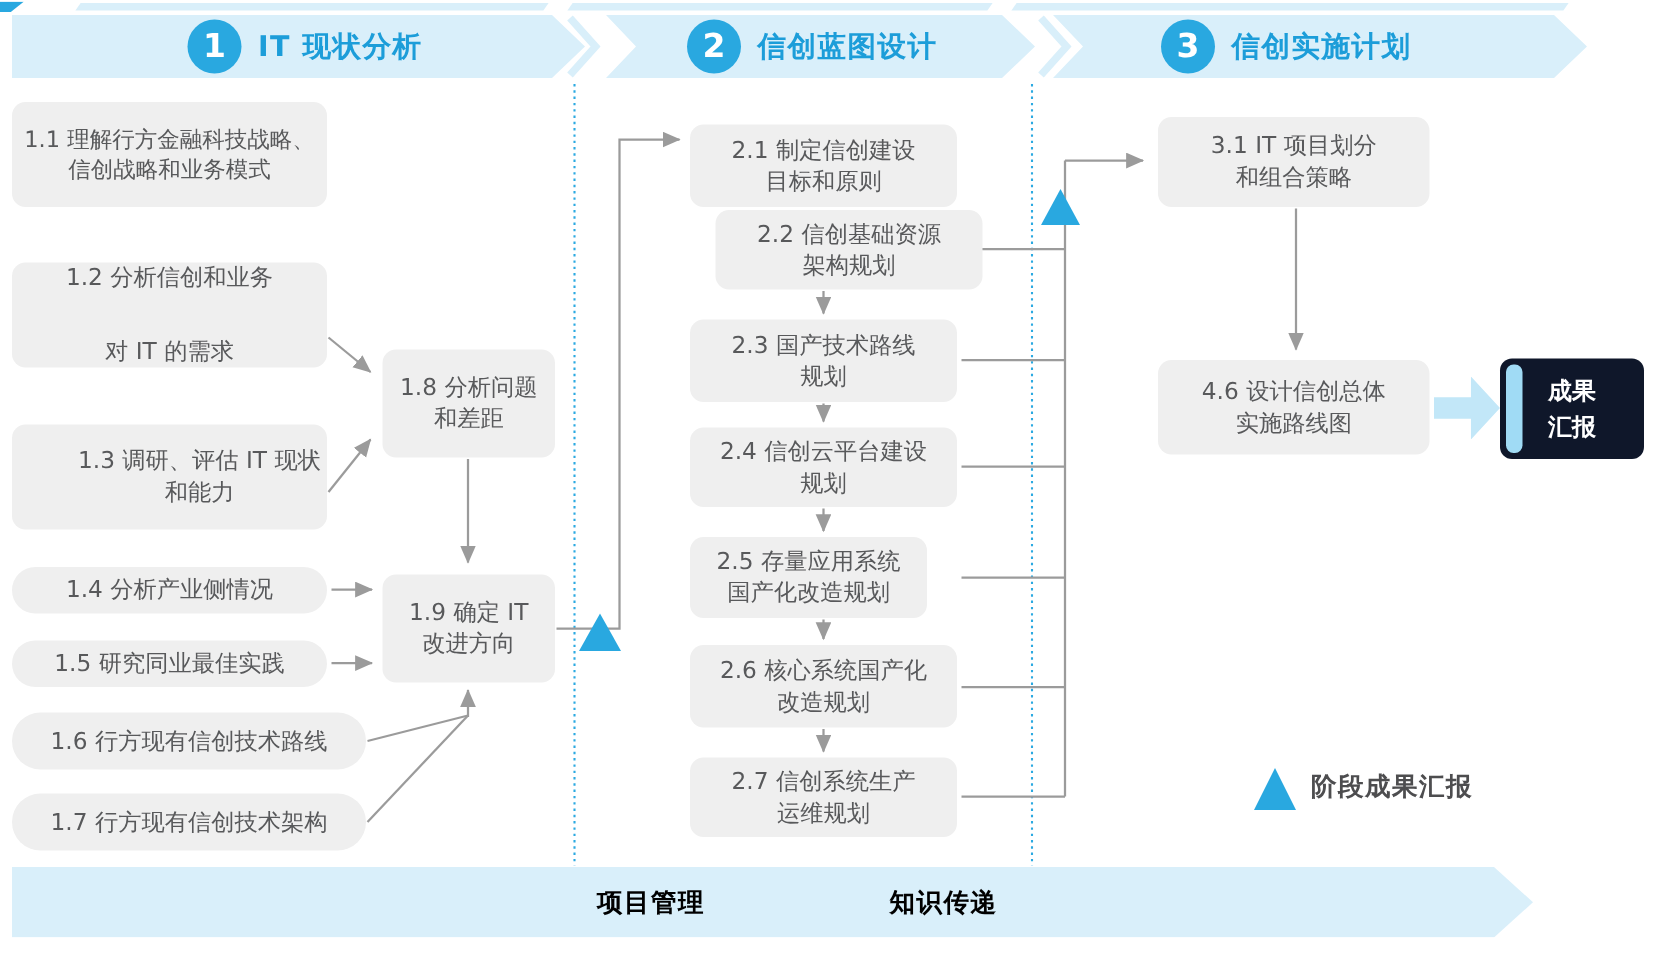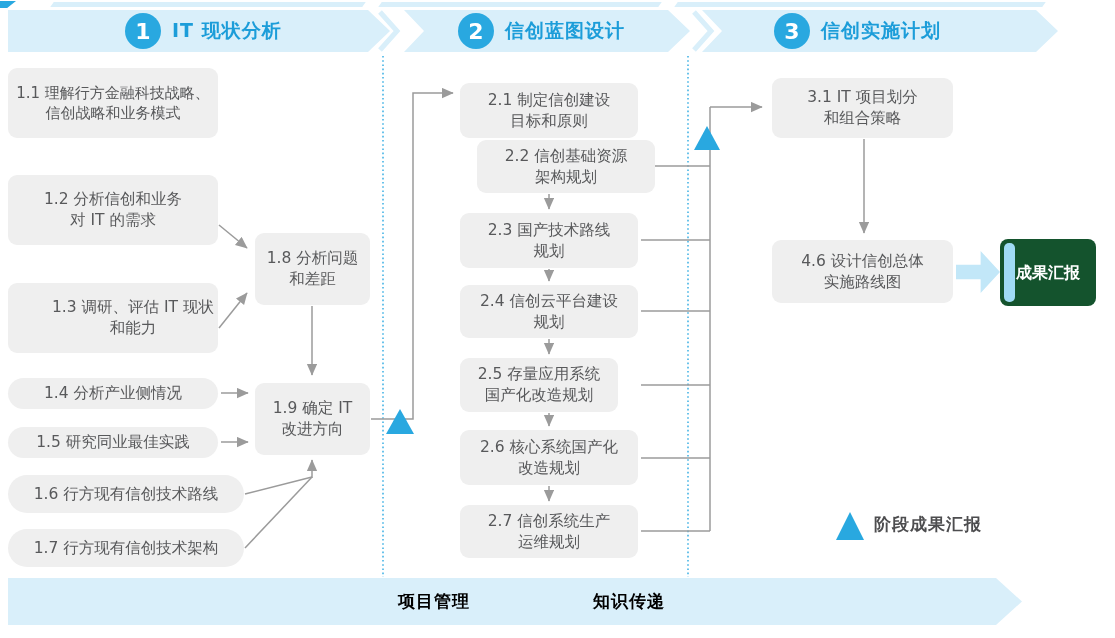--- a/index.html
+++ b/index.html
@@ -25,22 +25,22 @@
   
   .gbox{
     position:absolute;background:#EFEFEF;border-radius:9px;box-sizing:border-box;
     display:flex;flex-direction:column;align-items:center;justify-content:center;
     color:#58595B;font-size:15.5px;line-height:1.35;text-align:center;
   }
   .gbox span{display:block;white-space:nowrap;}
   .pill{border-radius:19px;}
   
   .result-box{
-    position:absolute;background:#14532d;border-radius:8px;
-    display:flex;flex-direction:row;align-items:center;justify-content:center;
+    position:absolute;background:#0f172a;border-radius:8px;
+    display:flex;flex-direction:column;align-items:center;justify-content:center;
     color:#fff;font-weight:bold;font-size:16px;line-height:1.45;
   }
   .result-box::before{
     content:"";position:absolute;left:4px;top:4px;bottom:4px;width:11px;
     background:#A0DBF5;border-radius:5px;
   }
   .result-box span{display:block;position:relative;white-space:nowrap;}
   .fat-arrow{
     position:absolute;background:#C2E7F8;
     clip-path:polygon(0 33%,56% 33%,56% 0,100% 50%,56% 100%,56% 67%,0 67%);
@@ -134,21 +134,21 @@
       <polygon points="386,434 400,409 414,434"></polygon>
       <polygon points="694,150 707,126 720,150"></polygon>
       <polygon points="836,540 850,512 864,540"></polygon>
     </g>
   </svg>
 
   <div class="gbox" style="left:8px;top:68px;width:210px;height:70px;font-size:15px;">
     <span>1.1 理解行方金融科技战略、</span>
     <span>信创战略和业务模式</span>
   </div>
-  <div class="gbox" style="left:8px;top:175px;width:210px;height:70px;">
+  <div class="gbox" style="left:8px;top:175px;width:210px;height:70px;justify-content:space-between;">
     <span>1.2 分析信创和业务</span>
     <span>对 IT 的需求</span>
   </div>
   <div class="gbox" style="left:8px;top:283px;width:210px;height:70px;padding-left:40px;">
     <span>1.3 调研、评估 IT 现状</span>
     <span>和能力</span>
   </div>
   <div class="gbox pill" style="left:8px;top:378px;width:210px;height:31px;">
     <span>1.4 分析产业侧情况</span>
   </div>

